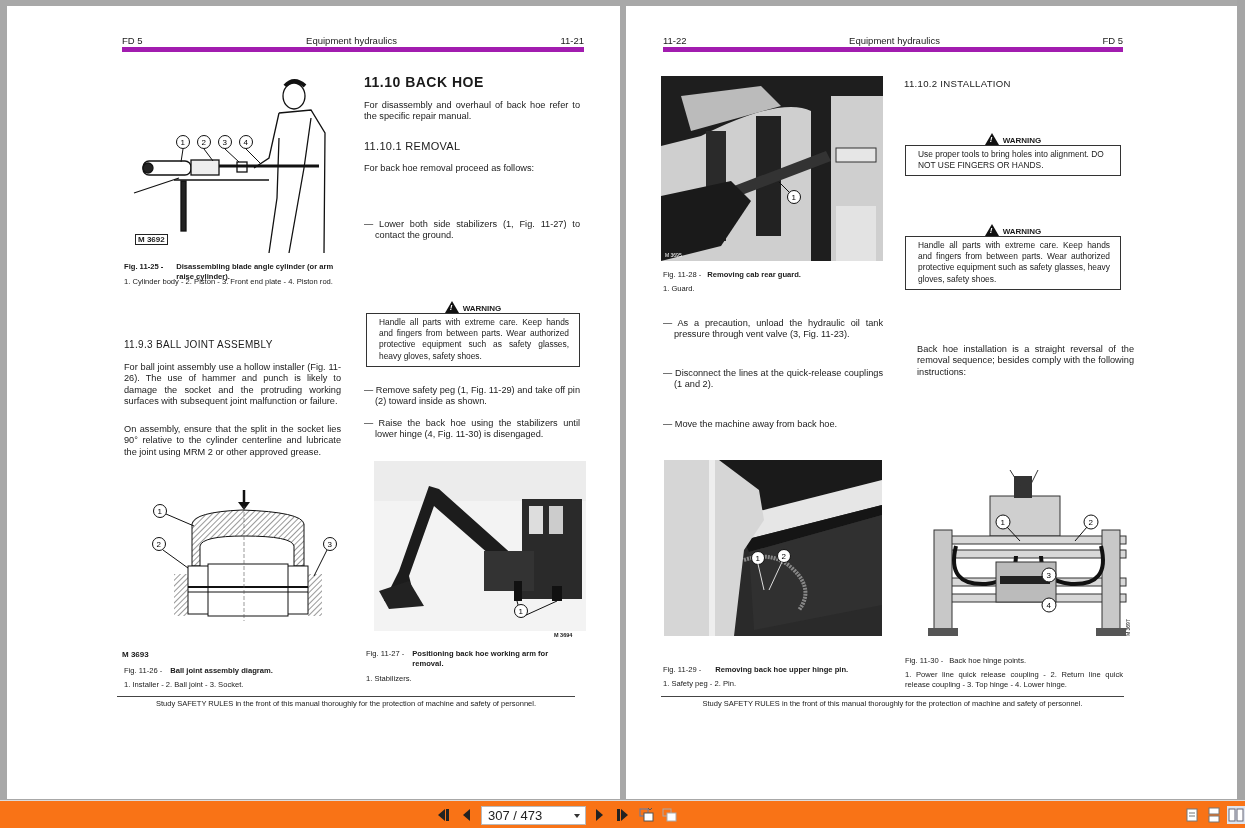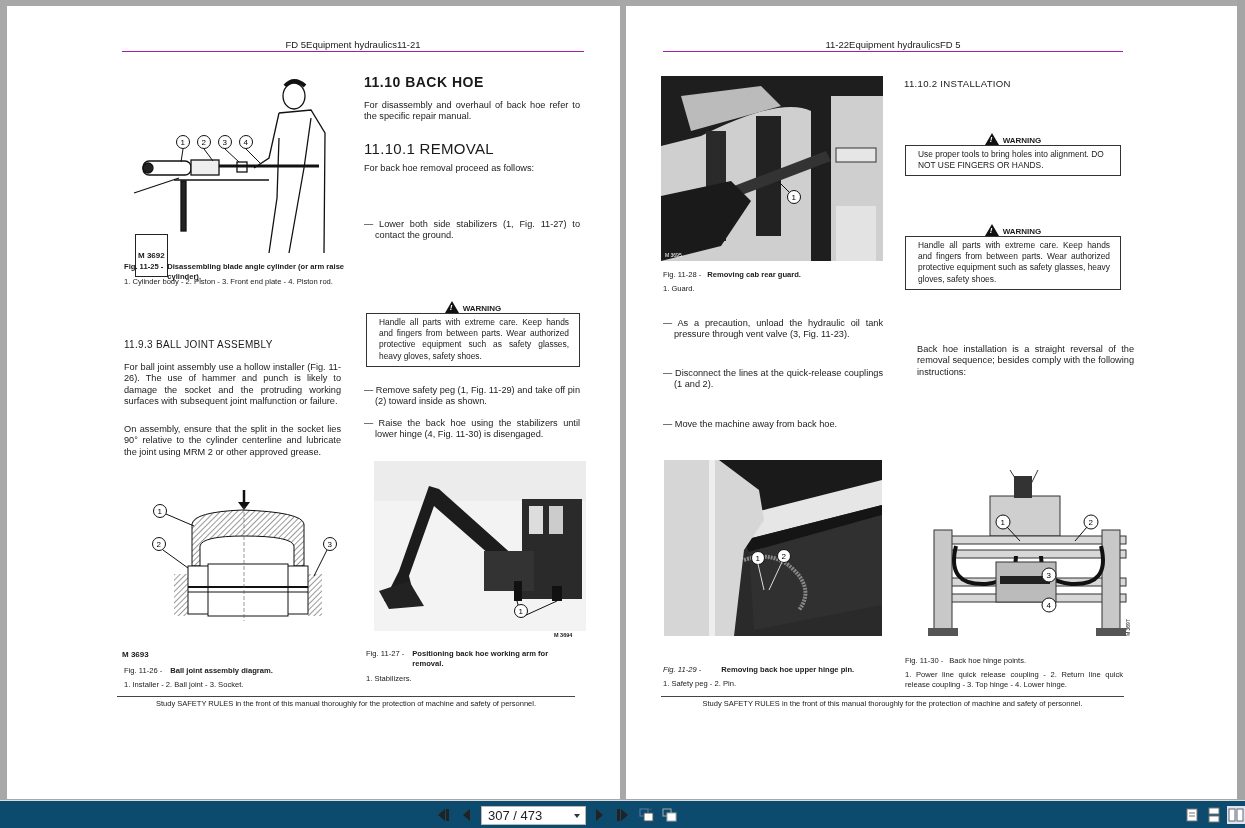--- a/index.html
+++ b/index.html
@@ -3,21 +3,21 @@
 <meta charset="utf-8">
 <style>
   * { box-sizing: border-box; margin: 0; padding: 0; }
   html, body { width: 1245px; height: 828px; overflow: hidden; background: #a8a8a8; font-family: "Liberation Sans", sans-serif; color: #1a1a1a; }
   .viewer { position: absolute; left: 0; top: 0; width: 1245px; height: 800px; background: #a8a8a8; }
   .page { position: absolute; top: 6px; height: 793px; background: #fff; overflow: hidden; }
   .page.left { left: 7px; width: 613px; }
   .page.right { left: 626px; width: 611px; }
   .scroll-right { position: absolute; right: 0; top: 0; width: 8px; height: 800px; background: #a5a5a5; }
 
-  .hdr { position: absolute; top: 34px; height: 12px; border-bottom: 1px solid #a21caf; font-size: 9.5px; display: flex; justify-content: center; align-items: flex-end; padding-bottom: 1px; }
+  .hdr { position: absolute; top: 34px; height: 12px; border-bottom: 5px solid #a21caf; font-size: 9.5px; display: flex; justify-content: space-between; align-items: flex-end; padding-bottom: 1px; }
   .left .hdr { left: 115px; width: 462px; }
   .right .hdr { left: 37px; width: 460px; }
 
   .txt { position: absolute; font-size: 9.2px; line-height: 11.4px; text-align: justify; }
   .h1 { position: absolute; font-size: 14px; font-weight: bold; letter-spacing: 0.5px; }
   .h2 { position: absolute; font-size: 10px; font-weight: normal; letter-spacing: 0.3px; }
   .cap { position: absolute; font-size: 7.6px; line-height: 10px; }
   .cap b { font-weight: bold; }
   .bullet { position: absolute; font-size: 9.2px; line-height: 11.4px; padding-left: 11px; text-indent: -11px; text-align: justify; }
 
@@ -27,21 +27,21 @@
   .warn-title:before { content: ""; position: absolute; left: 0; right: 0; top: 12px; border-top: 1px solid #333; }
   .warn-tri { display: inline-block; width: 0; height: 0; border-left: 7px solid transparent; border-right: 7px solid transparent; border-bottom: 12px solid #111; vertical-align: -2px; margin-right: 4px; position: relative; }
   .warn-tri:after { content: "!"; position: absolute; left: -2px; top: 2px; color: #fff; font-size: 8px; font-weight: bold; }
   .warn-box { border: 1px solid #333; border-top: none; padding: 3px 10px 4px 12px; font-size: 8.4px; line-height: 11.2px; text-align: justify; }
 
   .fig { position: absolute; overflow: hidden; }
   .footer-line { position: absolute; border-top: 1px solid #444; }
   .footer { position: absolute; font-size: 7.5px; text-align: center; }
   .mlabel { position: absolute; font-size: 7px; font-weight: bold; }
 
-  .toolbar { position: absolute; left: 0; top: 800px; width: 1245px; height: 28px; background: #0c4a6e; border-top: 1px solid #dcdcdc; }
+  .toolbar { position: absolute; left: 0; top: 800px; width: 1245px; height: 28px; background: #f97316; border-top: 1px solid #dcdcdc; }
   .nav-btn { position: absolute; top: 6px; height: 16px; width: 16px; display: flex; align-items: center; justify-content: center; cursor: pointer; }
   .page-select { position: absolute; left: 481px; top: 5px; width: 105px; height: 19px; background: #fff; border: 1px solid #b9b9b9; font-size: 13px; padding-left: 6px; line-height: 17px; color: #222; }
   .page-select .arrow { position: absolute; right: 5px; top: 7px; width: 0; height: 0; border-left: 3px solid transparent; border-right: 3px solid transparent; border-top: 4px solid #333; }
   .view-btn { position: absolute; top: 5px; width: 18px; height: 18px; display: flex; align-items: center; justify-content: center; }
   .view-btn.active { background: #dfe4ee; }
 </style>
 </head>
 <body>
 
 <div class="viewer">
@@ -83,25 +83,25 @@
             <text x="114.5" y="67">4</text>
           <g stroke="#111">
               <line x1="54" y1="71" x2="52" y2="84"></line>
               <line x1="75" y1="71" x2="84" y2="83"></line>
               <line x1="96" y1="71" x2="110" y2="84"></line>
               <line x1="117" y1="71" x2="132" y2="86"></line>
             </g>
         </g>
       </svg>
     </div>
-    <div class="mlabel" style="left:128px; top:228px; border:1px solid #222; padding:16px 2px; font-size:8px;">M 3692</div>
+    <div class="mlabel" style="left:128px; top:228px; border:1px solid #222; padding:0 2px; font-size:8px;">M 3692</div>
 
     <div class="cap" style="left:117px; top:256px; width:225px;">
       <div style="display:flex;">
-          <b style="white-space:nowrap; margin-right:4px;">Fig. 11-25 -</b>
+          <b style="white-space:nowrap; margin-right:13px;">Fig. 11-25 -</b>
           <b>Disassembling blade angle cylinder (or arm raise cylinder).</b>
         </div>
     </div>
     <div class="cap" style="left:117px; top:271px; width:225px;">1. Cylinder body - 2. Piston - 3. Front end plate - 4. Piston rod.</div>
 
     <div class="h2" style="left:117px; top:333px;">11.9.3  BALL JOINT ASSEMBLY</div>
     <div class="txt" style="left:117px; top:356px; width:217px;">For ball joint assembly use a hollow installer (Fig. 11-26). The use of hammer and punch is likely to damage the socket and the protruding working surfaces with subsequent joint malfunction or failure.</div>
     <div class="txt" style="left:117px; top:418px; width:217px;">On assembly, ensure that the split in the socket lies 90° relative to the cylinder centerline and lubricate the joint using MRM 2 or other approved grease.</div>
 
     <div class="fig" style="left:125px; top:480px; width:225px; height:150px;">
@@ -137,21 +137,21 @@
       </svg>
     </div>
     <div class="mlabel" style="left:115px; top:644px; font-size:8px;">M 3693</div>
     <div class="cap" style="left:117px; top:660px; width:225px;">
       <span style="margin-right:8px;">Fig. 11-26 -</span><b>Ball joint assembly diagram.</b>
     </div>
     <div class="cap" style="left:117px; top:674px; width:225px;">1. Installer - 2. Ball joint - 3. Socket.</div>
 
     <div class="h1" style="left:357px; top:68px;">11.10 BACK HOE</div>
     <div class="txt" style="left:357px; top:94px; width:216px;">For disassembly and overhaul of back hoe refer to the specific repair manual.</div>
-    <div class="h2" style="left:357px; top:134px; font-size:15px;">11.10.1  REMOVAL</div>
+    <div class="h2" style="left:357px; top:134px; font-size:11px;">11.10.1  REMOVAL</div>
     <div class="txt" style="left:357px; top:157px; width:216px;">For back hoe removal proceed as follows:</div>
     <div class="bullet" style="left:357px; top:213px; width:216px;">— Lower both side stabilizers (1, Fig. 11-27) to contact the ground.</div>
 
     <div class="warn" style="left:359px; top:295px; width:214px;">
       <div class="warn-title"><span><i class="warn-tri"></i><b>WARNING</b></span></div>
       <div class="warn-box">Handle all parts with extreme care. Keep hands and fingers from between parts. Wear authorized protective equipment such as safety glasses, heavy gloves, safety shoes.</div>
     </div>
 
     <div class="bullet" style="left:357px; top:379px; width:216px;">— Remove safety peg (1, Fig. 11-29) and take off pin (2) toward inside as shown.</div>
     <div class="bullet" style="left:357px; top:412px; width:216px;">— Raise the back hoe using the stabilizers until lower hinge (4, Fig. 11-30) is disengaged.</div>
@@ -246,21 +246,21 @@
         <path d="M80 100 Q110 90 130 110 Q150 130 135 150" stroke="#888" stroke-width="4" fill="none" stroke-dasharray="2 1"></path>
         <circle cx="94" cy="98" r="6.5" fill="#fff" stroke="#111"></circle>
         <circle cx="120" cy="96" r="6.5" fill="#fff" stroke="#111"></circle>
         <line x1="94" y1="104" x2="100" y2="130" stroke="#ddd"></line>
         <line x1="118" y1="102" x2="105" y2="130" stroke="#ddd"></line>
         <text x="91.5" y="101" font-size="8" font-family="Liberation Sans, sans-serif">1</text>
         <text x="117.5" y="99" font-size="8" font-family="Liberation Sans, sans-serif">2</text>
       </svg>
     </div>
     <div class="cap" style="left:37px; top:659px; width:220px;">
-      <span style="margin-right:20px;font-style:italic;">Fig. 11-29 -</span><b>Removing back hoe upper hinge pin.</b>
+      <span style="margin-right:14px;">Fig. 11-29 -</span><b>Removing back hoe upper hinge pin.</b>
     </div>
     <div class="cap" style="left:37px; top:673px; width:220px;">1. Safety peg - 2. Pin.</div>
 
     <div class="fig" style="left:300px; top:460px; width:210px; height:180px;">
       <svg width="210" height="180" viewBox="0 0 210 180">
         <rect width="210" height="180" fill="#fff"></rect>
         <rect x="64" y="30" width="70" height="40" fill="#cfcfcf" stroke="#333"></rect>
         <rect x="88" y="10" width="18" height="22" fill="#333"></rect>
         <line x1="84" y1="4" x2="94" y2="20" stroke="#333"></line>
           <line x1="112" y1="4" x2="104" y2="20" stroke="#333"></line>

